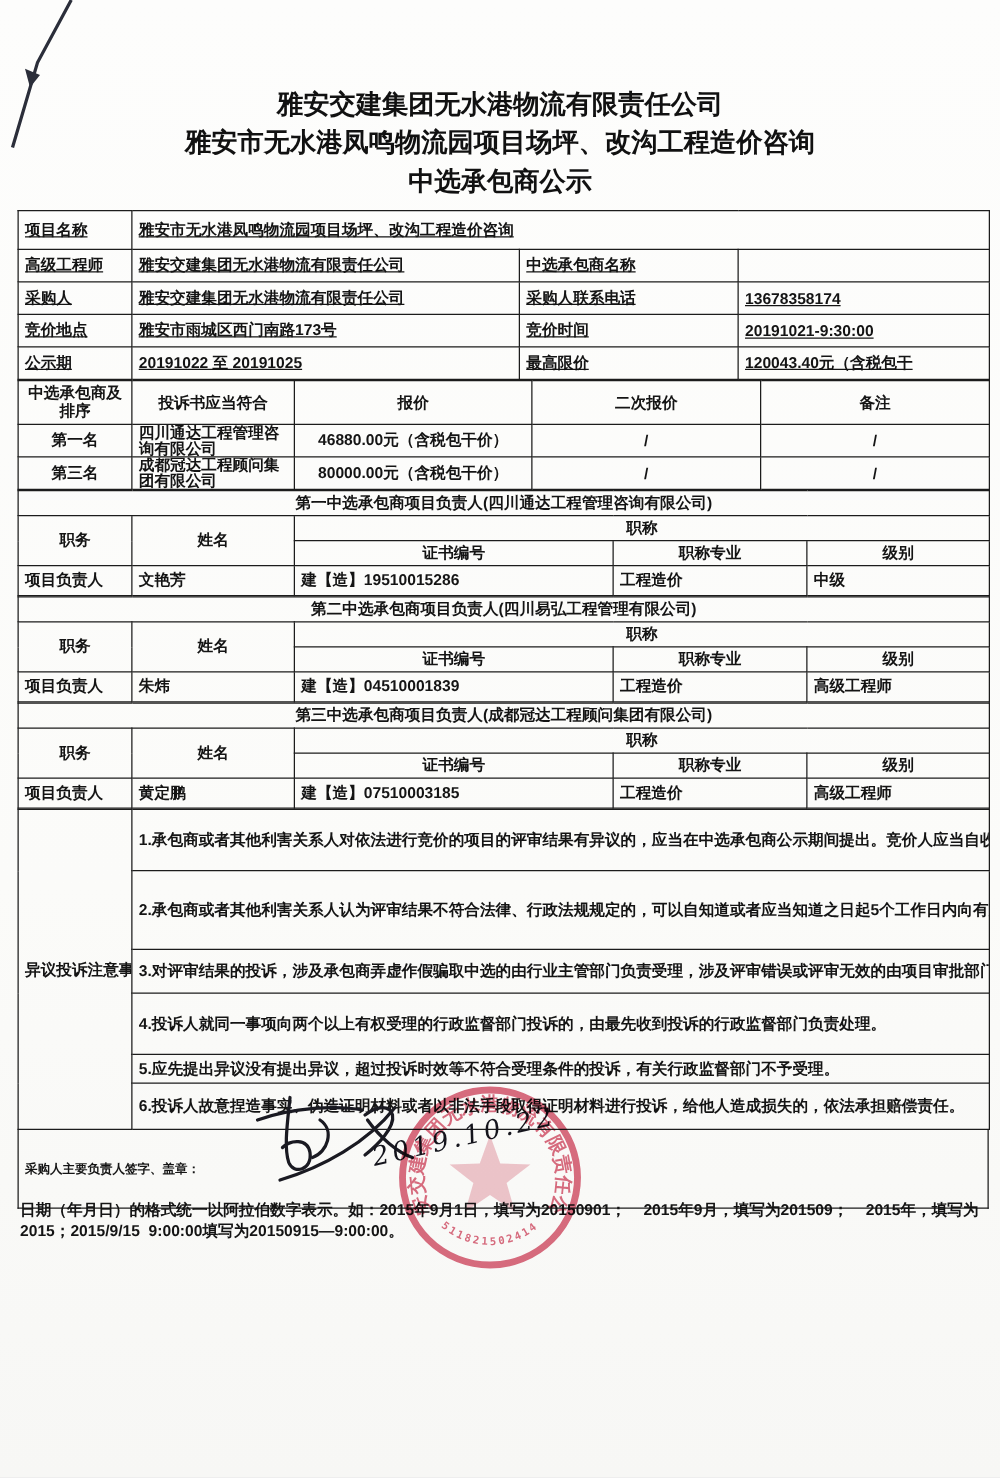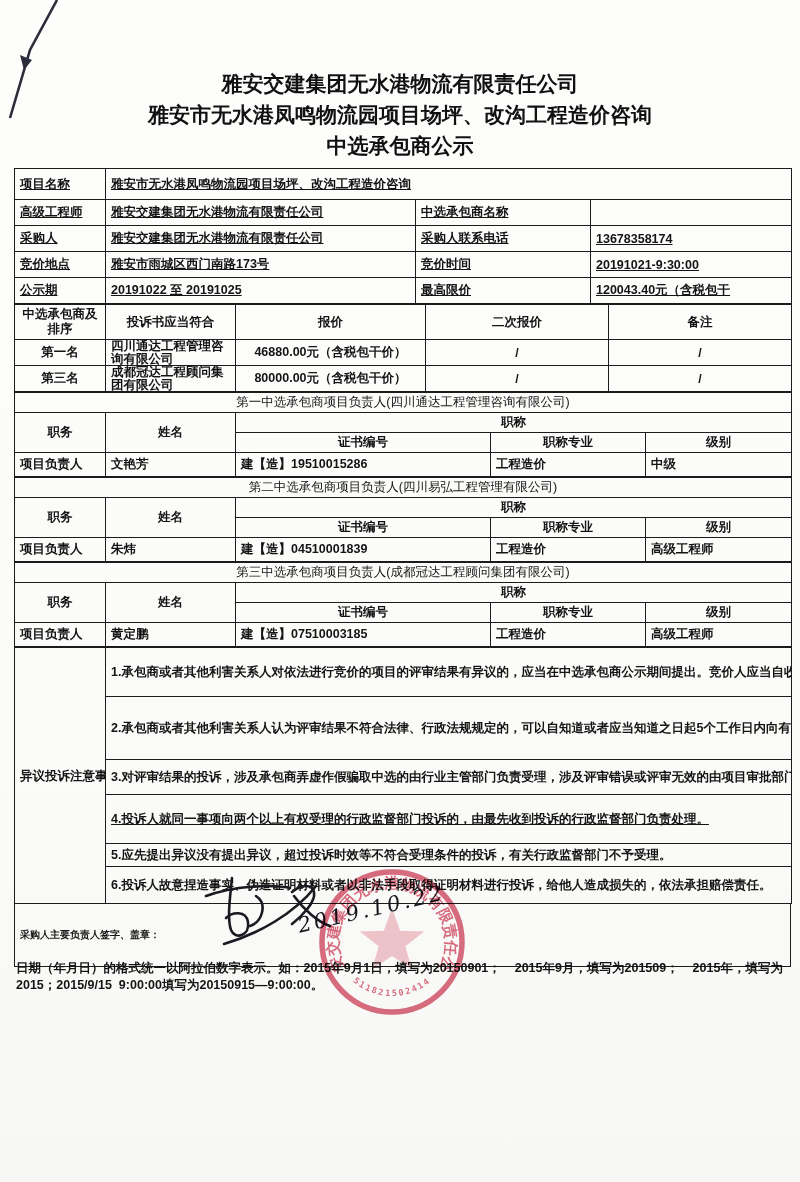--- a/index.html
+++ b/index.html
@@ -17,30 +17,30 @@
   td.ctr{text-align:center;}
   td.lft{text-align:left;}
   
   .info td{height:25px;text-decoration:underline;}
   .info tr.r1 td{height:30px;}
   
   .winners td.hdr{height:34px;text-align:center;line-height:15px;white-space:normal;}
   .winners td.cell{height:23px;}
   .wrapclip{line-height:13px;max-height:25px;overflow:hidden;white-space:normal;font-weight:600;}
   
-  .person td.sect{height:19px;text-align:center;font-weight:400;}
+  .person td.sect{height:19px;text-align:center;font-weight:700;}
   .person td.h{height:19px;text-align:center;}
   .person td.d{height:23px;}
   
   .notes td{white-space:normal;font-size:11.5px;line-height:14.5px;vertical-align:middle;font-weight:600;}
   .notes td.nlab{font-size:12.5px;line-height:16px;vertical-align:middle;}
   .notes td.n1{height:48px;}
   .notes td.n2{height:62px;}
   .notes td.n3{height:34px;}
-  .notes td.n4{height:48px;text-decoration:underline;}
+  .notes td.n4{height:48px;}
   .notes td.n5{height:22px;}
   .notes td.n6{height:36px;}
   
   .signrow{border:1.6px solid #1c1c1c;border-top:none;height:62px;display:flex;align-items:center;padding:0 5px;
            font-size:10px;font-weight:700;background:transparent;}
   
   .footer-note{position:absolute;left:16px;top:960px;width:772px;font-size:12.5px;font-weight:600;line-height:17px;color:#141414;white-space:pre-wrap;}
   
   .signature-svg{position:absolute;left:196px;top:870px;width:160px;height:80px;z-index:5;}
   .signature-svg path{stroke:#1a1a22;stroke-width:2.6;fill:none;stroke-linecap:round;}

